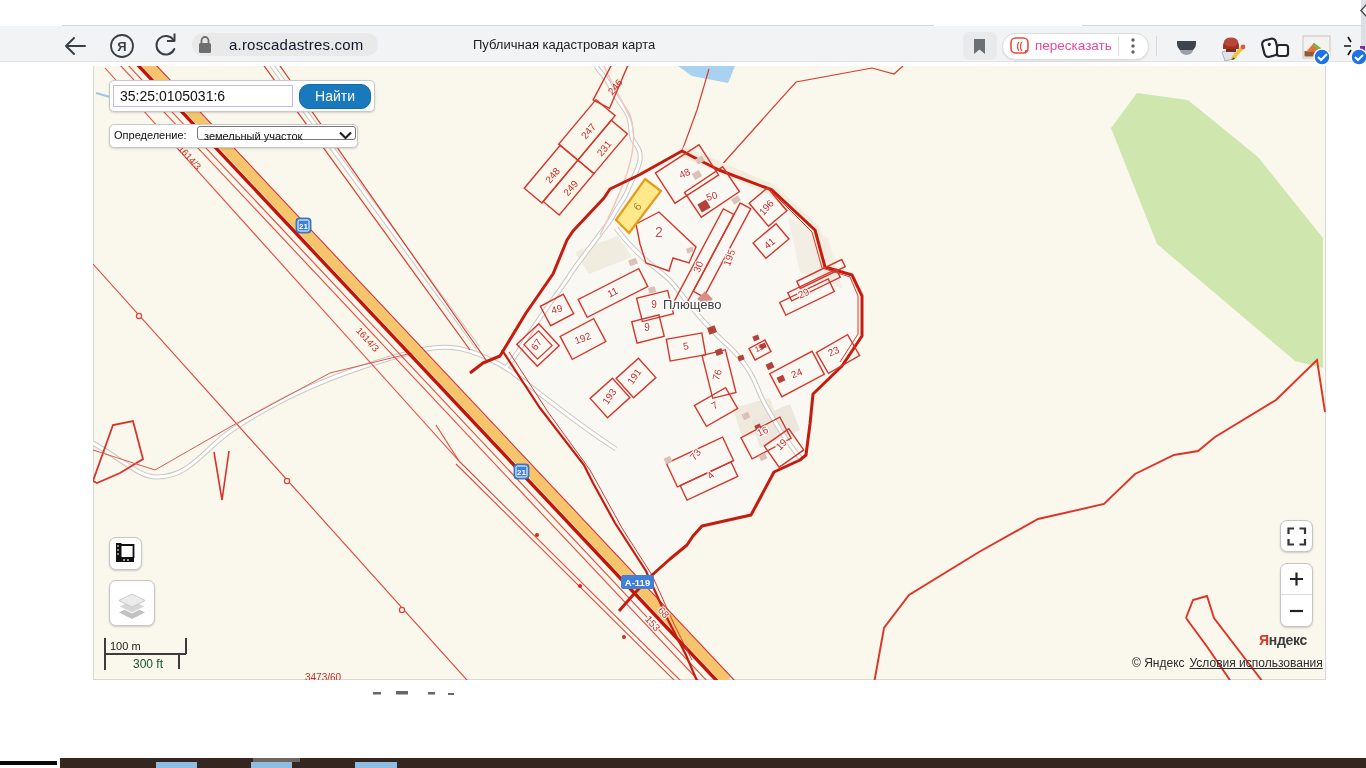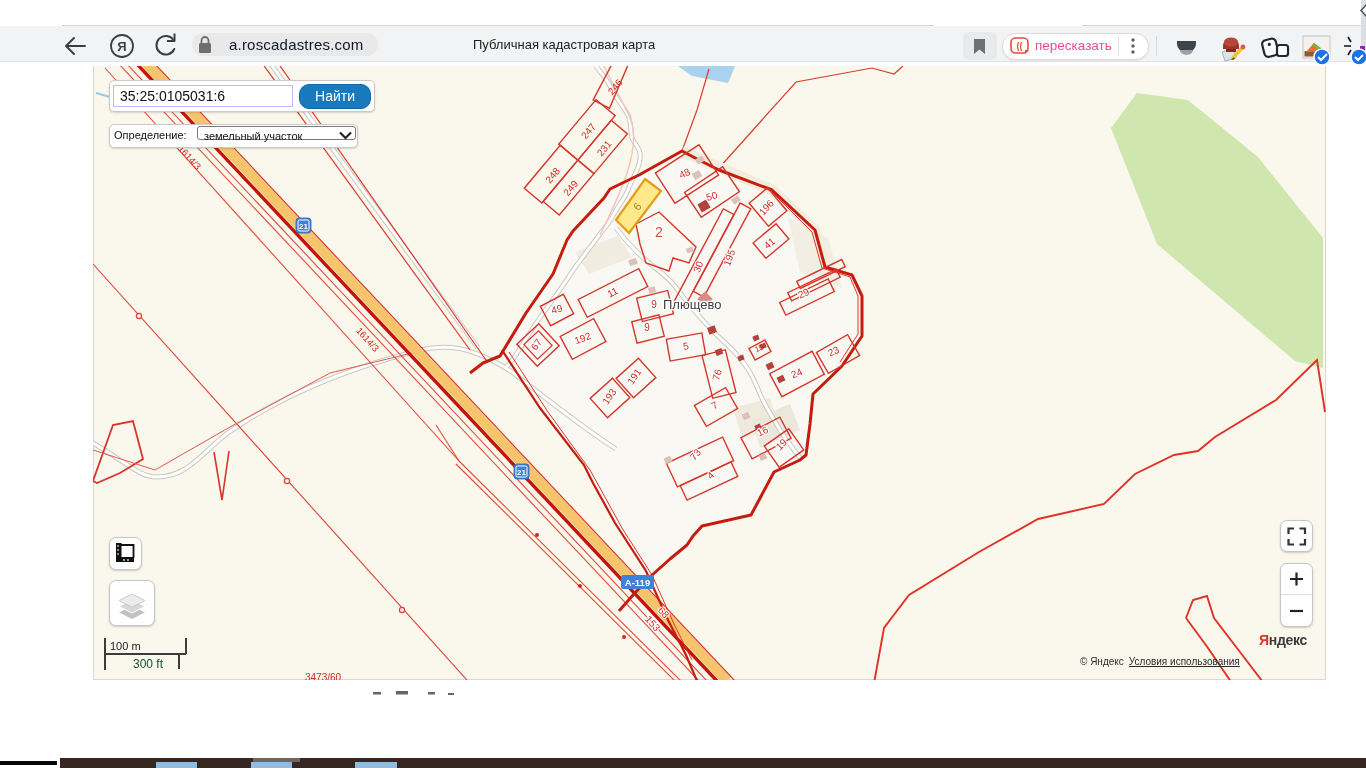--- a/index.html
+++ b/index.html
@@ -38,21 +38,21 @@
   #btnruler { left:109px; top:537px; width:33px; height:33px; }
   #btnlayers { left:109px; top:580px; width:46px; height:46px; }
   #scale100 { left:110px; top:640px; font-size:11px; color:#222; }
   #scale300 { left:111px; top:657px; font-size:12px; color:#14532d;margin-left:22px; }
   #btnfull { left:1280px; top:520px; width:33px; height:32px; }
   #btnzoom { left:1280px; top:563px; width:33px; height:64px; }
   #zoomdiv { left:1281px; top:594px; width:31px; height:1px; background:#dcdcdc; }
   #ylogo { left:1259px; top:632px; font-size:14px; font-weight:bold; color:#3b3b3b;
     letter-spacing:-0.3px;}
   #ylogo span { color:#e03424; }
-  #copy { left:1080px; top:656px; font-size:10px; color:#2b2b2b; }
+  #copy { left:1132px; top:656px; font-size:12px; color:#2b2b2b; }
   #copy u { margin-left:5px; }
   #taskbar { left:60px; top:758px; width:1306px; height:10px; background:#362620; }
   #tbblack { left:0; top:761px; width:57px; height:4px; background:#080808; }
   .bluetile { top:762px; height:6px; background:#8fbce2; position:absolute; }
 </style></head>
 <body>
 <div class="abs" id="tabbar"></div>
 <div class="abs tabline" style="left:62px;width:872px"></div>
 <div class="abs tabline" style="left:1082px;width:284px"></div>
 <div class="abs" id="toolbar"></div>

